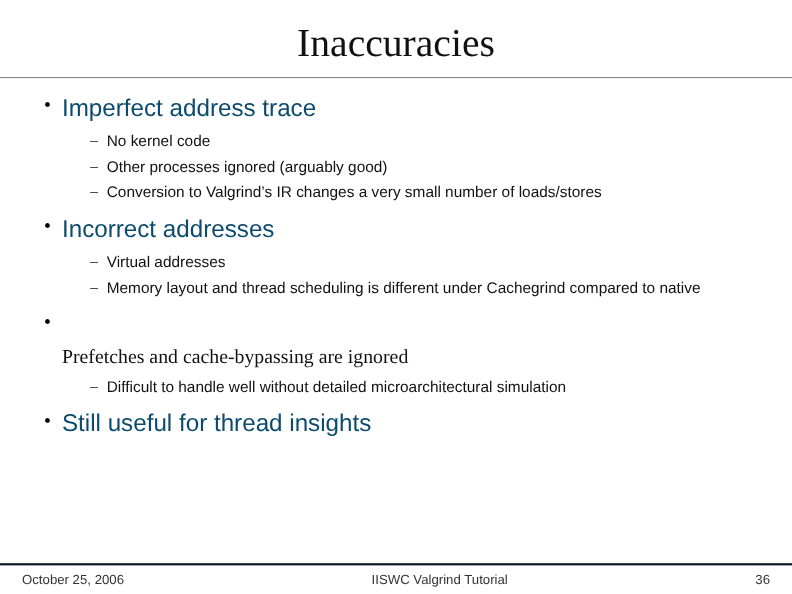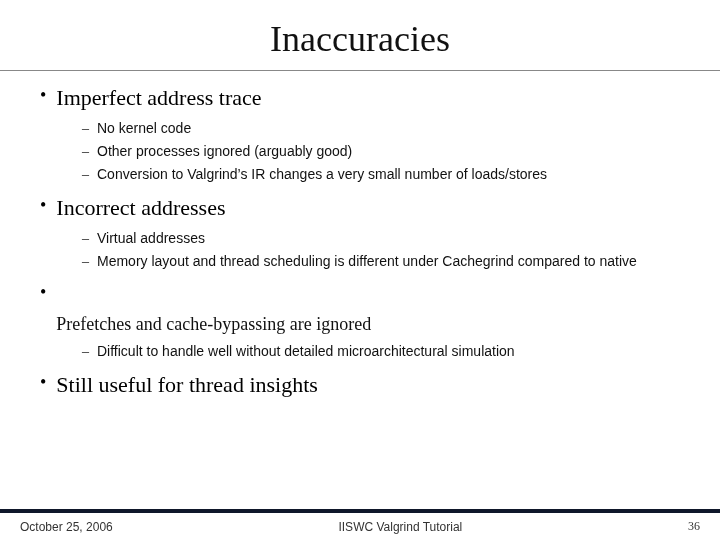--- a/index.html
+++ b/index.html
@@ -55,23 +55,23 @@
 
     .bullet-dot {
       font-size: 18px;
       margin-right: 10px;
       line-height: 1.4;
       flex-shrink: 0;
     }
 
     .bullet-text-large {
       font-size: 22px;
-      color: #000000;
+      color: #0c4a6e;
       line-height: 1.4;
-      font-family: Liberation Serif, serif;
+      font-family: Liberation Sans, sans-serif;
     }
 
     .bullet-text-medium {
       font-size: 18px;
       color: #111;
       line-height: 1.4;
       font-family: 'Times New Roman', Times, serif;
       margin-top: 32px;
     }
 
@@ -95,40 +95,39 @@
     }
 
     .sub-text {
       font-size: 14px;
       color: #111;
       line-height: 1.5;
       font-family: Liberation Sans, sans-serif;
     }
 
     .slide-footer {
-      border-top: 4px solid #0f172a;
+      border-top: 2px solid #0f172a;
       padding: 6px 20px;
       display: flex;
       justify-content: space-between;
       align-items: center;
     }
 
     .footer-left, .footer-center, .footer-right {
       font-size: 12px;
       color: #333;
       font-family: Arial, sans-serif;
     }
 
     .footer-center {
       text-align: center;
     }
 
     .footer-right {
       text-align: center;
-      font-family: Liberation Serif, serif;
     }
   </style>
 </head>
 <body>
 
 <div class="slide">
 
   <div class="slide-header">
     <h1 class="slide-title">Inaccuracies</h1>
   </div>

